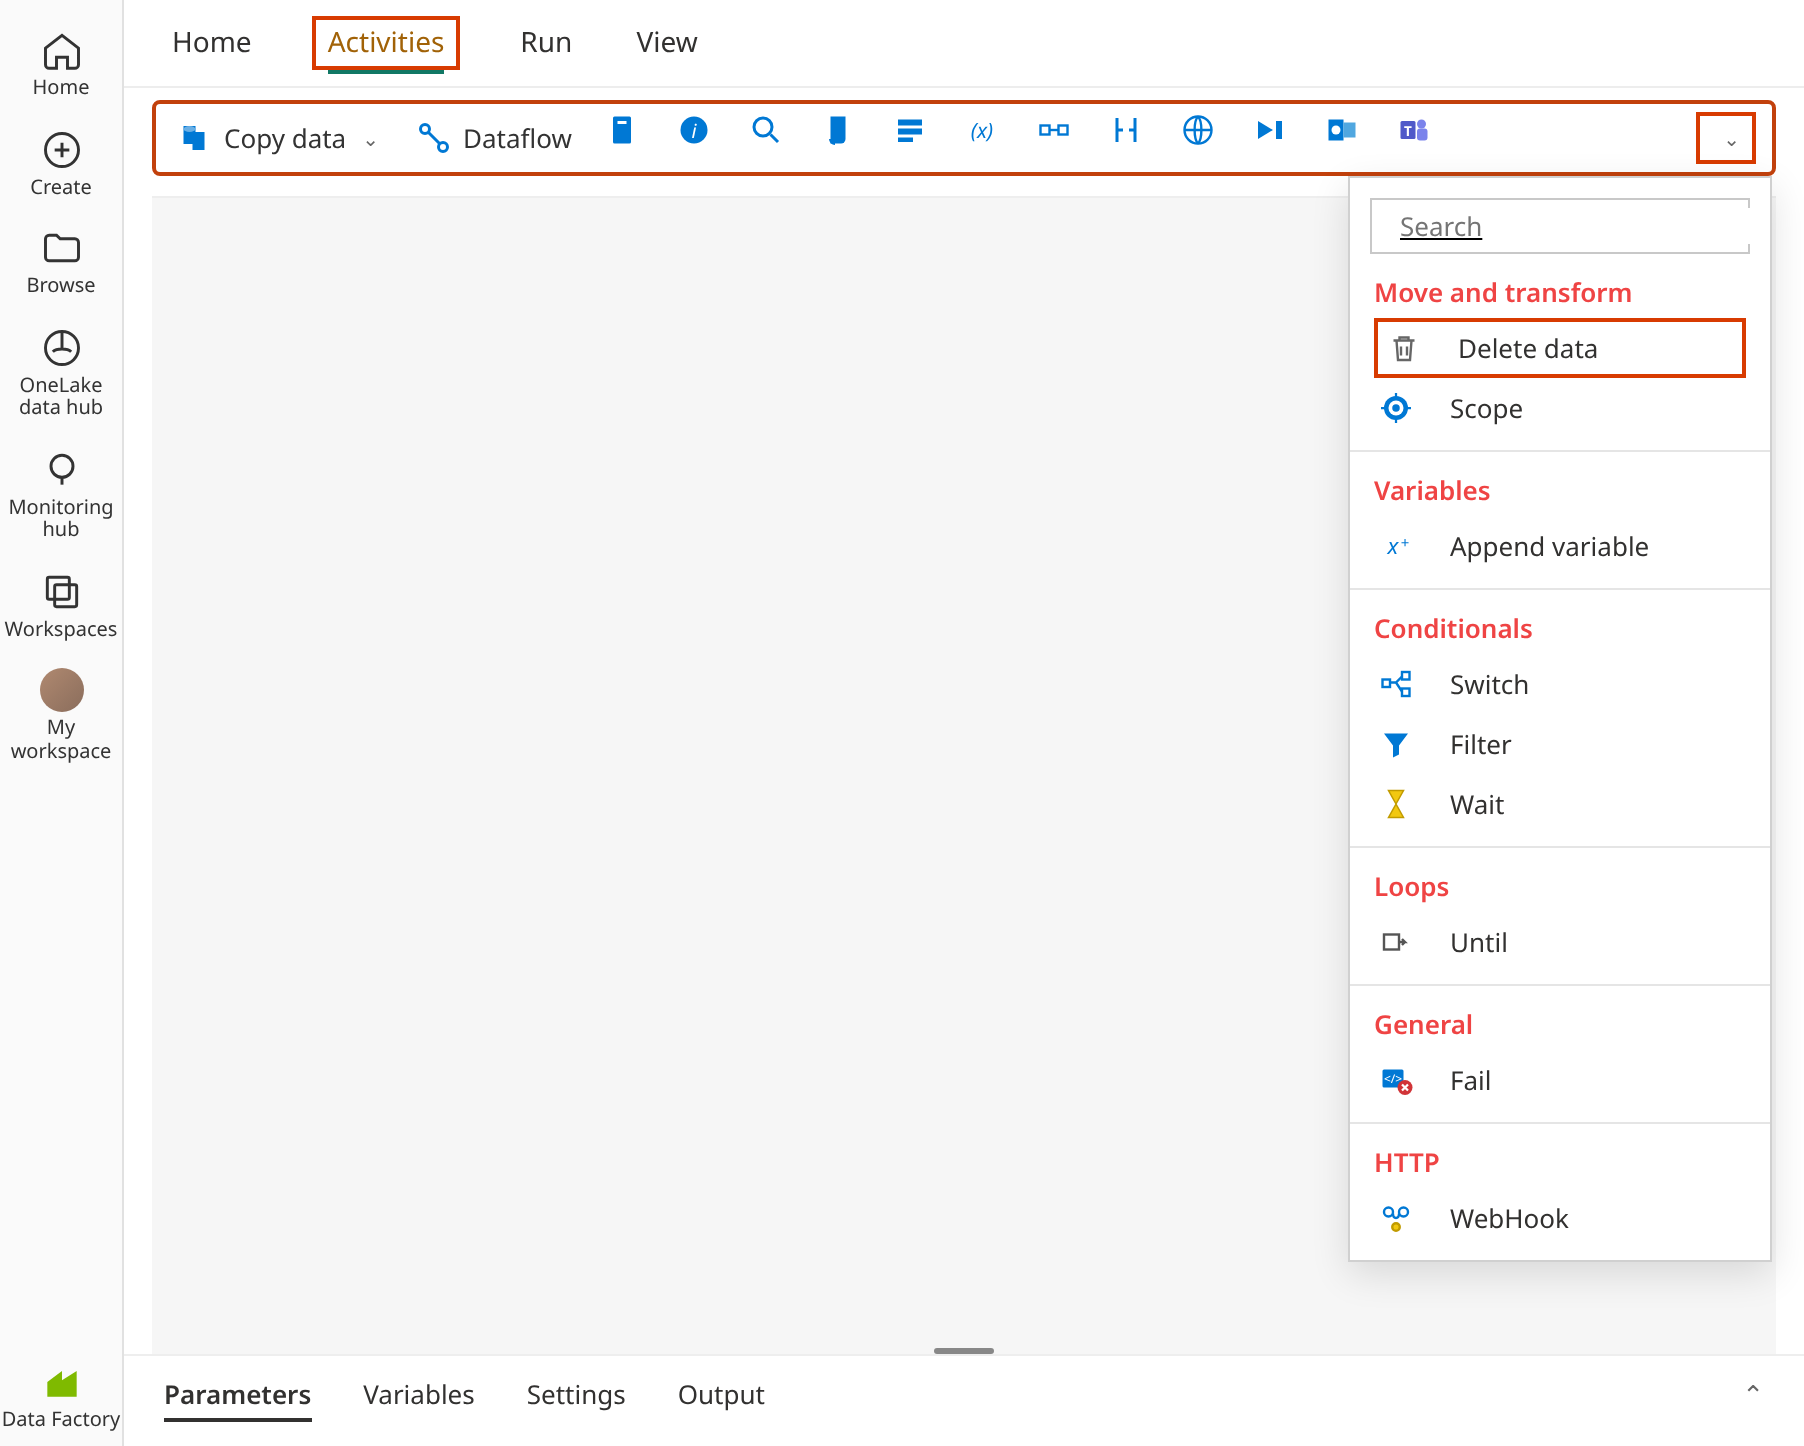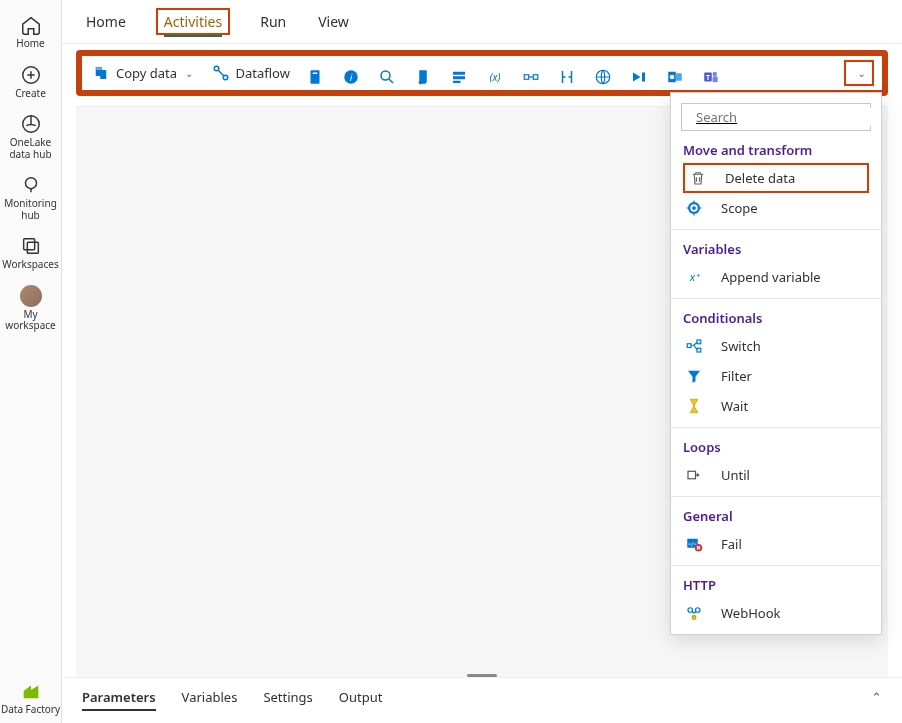--- a/index.html
+++ b/index.html
@@ -15,38 +15,38 @@
     .rail-footer { padding-bottom: 8px; }
 
     
     .main { flex: 1; display: flex; flex-direction: column; min-width: 0; }
     .tabs { display: flex; gap: 28px; padding: 8px 22px; font-size: 14px; color: #323130; border-bottom: 1px solid #ededed; }
     .tab { padding: 4px 2px; cursor: pointer; }
     .tab.active { border: 2px solid #d83b01; padding: 2px 6px; color: #a16207; }
     .tab.active span { border-bottom: 2px solid #117865; padding-bottom: 4px; }
 
     
-    .toolbar-wrap { border: 6px solid #c2410c; border-radius: 4px; margin: 6px 14px 0; padding: 4px 8px; display: flex; align-items: flex-end; gap: 14px; position: relative; }
+    .toolbar-wrap { border: 2px solid #c2410c; border-radius: 4px; margin: 6px 14px 0; padding: 4px 8px; display: flex; align-items: flex-start; gap: 14px; position: relative; }
     .tool { display: flex; align-items: center; gap: 6px; font-size: 13px; color: #333; cursor: pointer; padding: 4px 2px; }
     .tool svg, .icon-btn svg { width: 18px; height: 18px; }
     .chev { font-size: 10px; color: #666; margin-left: 2px; }
     .icon-row { display: flex; align-items: center; gap: 18px; }
     .icon-btn { cursor:pointer; display:flex; align-items:center; }
     .plus-btn { border: 2px solid #d83b01; padding: 4px 6px; display: flex; align-items: center; gap: 4px; cursor: pointer; }
 
     
     .canvas { flex: 1; background: #f6f6f6; margin: 10px 14px 0; border-top: 1px solid #eee; position:relative;}
     .drag-handle { position:absolute; bottom:0; left:50%; width:30px; height:3px; background:#888; border-radius:2px; transform:translateX(-50%);}
 
     
     .panel { position: absolute; right: 0; top: 36px; width: 212px; background: #fff; border: 1px solid #d0d0d0; box-shadow: 0 6px 18px rgba(0,0,0,.12); z-index: 10; padding-bottom: 6px; }
     .search-box { margin: 10px 10px 8px; border: 1px solid #c8c8c8; display: flex; align-items: center; padding: 4px 8px; gap: 6px; text-decoration: underline; }
     .search-box input { border: none; outline: none; font-size: 13px; flex: 1; }
     .panel .group { padding: 0 12px; }
-    .panel .group-title { font-weight: 600; font-size: 13px; color: #4c1d95; margin: 10px 0 4px; }
+    .panel .group-title { font-weight: 600; font-size: 13px; color: #ef4444; margin: 10px 0 4px; }
     .panel .item { display: flex; align-items: center; gap: 18px; padding: 6px 2px; font-size: 13px; color: #323130; cursor: pointer; }
     .panel .item svg { width: 18px; height: 18px; flex-shrink: 0; }
     .panel .item.highlight { border: 2px solid #d83b01; padding: 4px 4px; }
     .panel hr { border: none; border-top: 1px solid #e5e5e5; margin: 6px 0; }
 
     
     .bottom-bar { display: flex; align-items: flex-start; padding: 10px 20px 12px; font-size: 13px; color: #323130; gap: 26px; border-top: 1px solid #eee; }
     .bottom-tab { cursor: pointer; }
     .bottom-tab.active { font-weight: 600; border-bottom: 2px solid #323130; padding-bottom: 3px; }
     .bottom-spacer { flex: 1; }
@@ -60,20 +60,26 @@
         <path d="M3 11l9-7 9 7v9a2 2 0 0 1-2 2h-4v-6h-6v6H5a2 2 0 0 1-2-2z"></path>
       </svg>
     <span>Home</span>
   </div>
   <div class="rail-item">
     <svg viewBox="0 0 24 24" fill="none" stroke="#333" stroke-width="1.6">
         <circle cx="12" cy="12" r="9"></circle>
         <path d="M12 8v8M8 12h8"></path>
       </svg>
     <span>Create</span>
+  </div>
+  <div class="rail-item">
+    <svg viewBox="0 0 24 24" fill="none" stroke="#333" stroke-width="1.6">
+        <path d="M3 7a2 2 0 0 1 2-2h4l2 2h8a2 2 0 0 1 2 2v8a2 2 0 0 1-2 2H5a2 2 0 0 1-2-2z"></path>
+      </svg>
+    <span>Browse</span>
   </div>
   <div class="rail-item">
     <svg viewBox="0 0 24 24" fill="none" stroke="#333" stroke-width="1.6">
         <circle cx="12" cy="12" r="9"></circle>
         <path d="M7 14c2-2 8-2 10 0M12 3v9"></path>
       </svg>
     <span>OneLake data hub</span>
   </div>
   <div class="rail-item">
     <svg viewBox="0 0 24 24" fill="none" stroke="#333" stroke-width="1.6">

